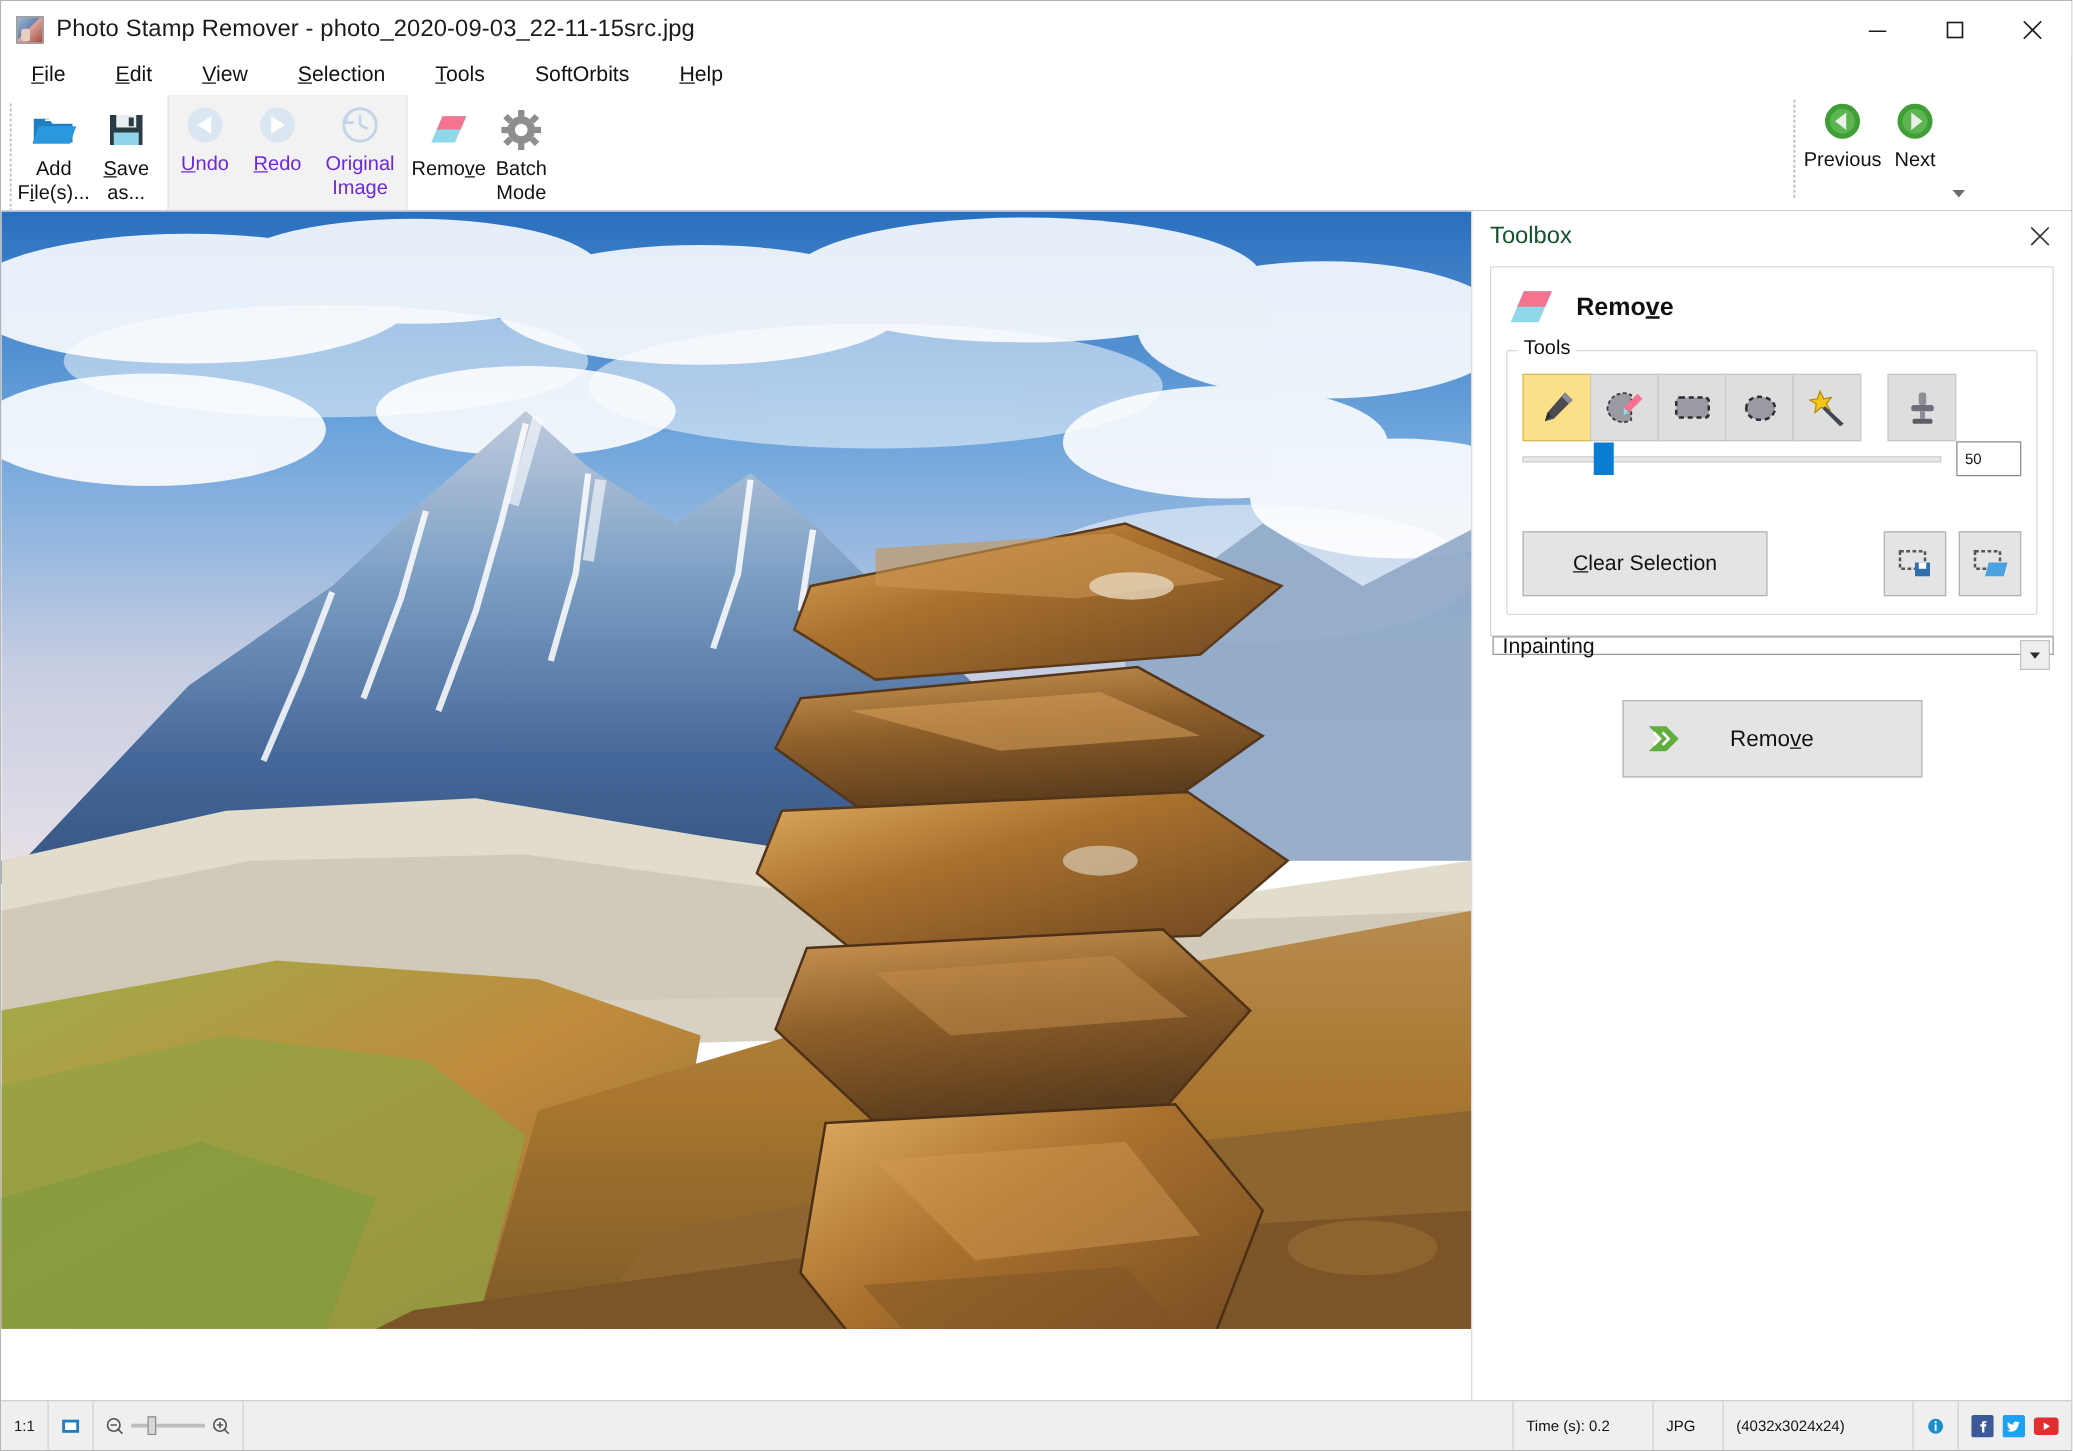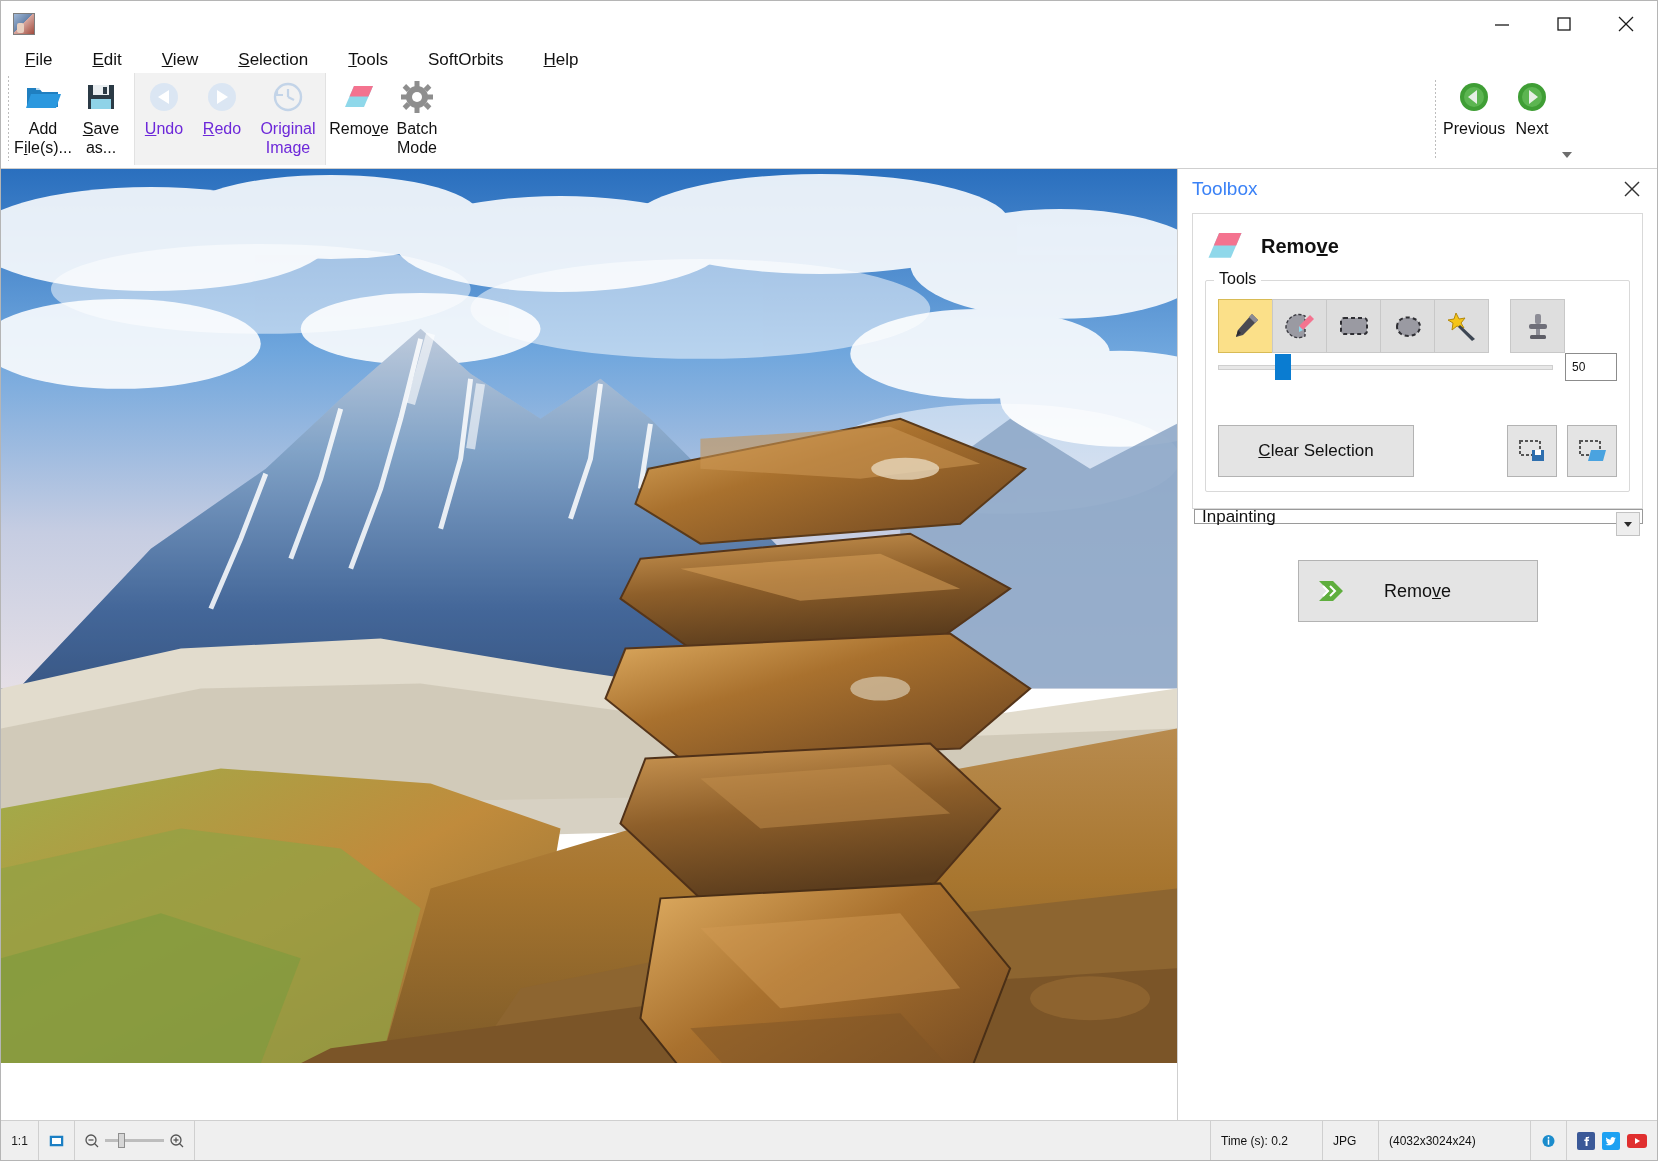--- a/index.html
+++ b/index.html
@@ -52,21 +52,21 @@
     background:#ffffff;
   }
   .menu-item {
     font-size:17px; color:#111; padding:2px 10px; white-space:nowrap;
   }
   .menu-item u { text-decoration:underline; }
 
   
   .toolbar {
     height:95px; flex:0 0 95px;
-    display:flex; align-items:flex-start;
+    display:flex; align-items:flex-end;
     background:#ffffff; position:relative;
     padding-left:6px;
   }
   .tb-dotted-left{
     width:3px; height:86px; margin-top:2px; margin-right:4px;
     background-image:radial-gradient(#bdbdbd 40%, transparent 41%);
     background-size:3px 4px; flex:0 0 3px;
   }
   .tb-btn {
     width:58px; min-height:88px; display:flex; flex-direction:column;
@@ -114,21 +114,21 @@
 
   
   .toolbox {
     flex:1 1 auto; background:#ffffff; position:relative;
     display:flex; flex-direction:column;
   }
   .toolbox-head {
     height:40px; display:flex; align-items:center;
     padding:0 14px 0 14px;
   }
-  .toolbox-title { font-size:19px; color:#3b82f6; }
+  .toolbox-title { font-size:19px; color:#14532d; }
   .toolbox-close { margin-left:auto; width:22px; height:22px; }
   .toolbox-close svg { display:block; }
 
   .panel {
     margin:4px 14px 0 14px;
     border:1px solid #d9d9d9;
     background:#ffffff;
     padding:14px 12px 16px 12px;
   }
   .panel-header { display:flex; align-items:center; gap:16px; margin-bottom:16px; }
@@ -240,20 +240,21 @@
   .sb-social { width:90px; display:flex; align-items:center; gap:7px; justify-content:center; border-right:none;}
   .sb-social svg, .sb-info svg { display:block; }
 </style>
 </head>
 <body>
 
 <div class="app">
 
   <div class="titlebar">
     <div class="title-icon"></div>
+    <div class="title-text">Photo Stamp Remover - photo_2020-09-03_22-11-15src.jpg</div>
     <div class="win-buttons">
       <div class="win-btn">
         <svg width="20" height="20" viewBox="0 0 20 20">
             <line x1="3" y1="11" x2="17" y2="11" stroke="#1a1a1a" stroke-width="1.3"></line>
           </svg>
       </div>
       <div class="win-btn">
         <svg width="20" height="20" viewBox="0 0 20 20">
             <rect x="4" y="4" width="12" height="12" fill="none" stroke="#1a1a1a" stroke-width="1.3"></rect>
           </svg>

